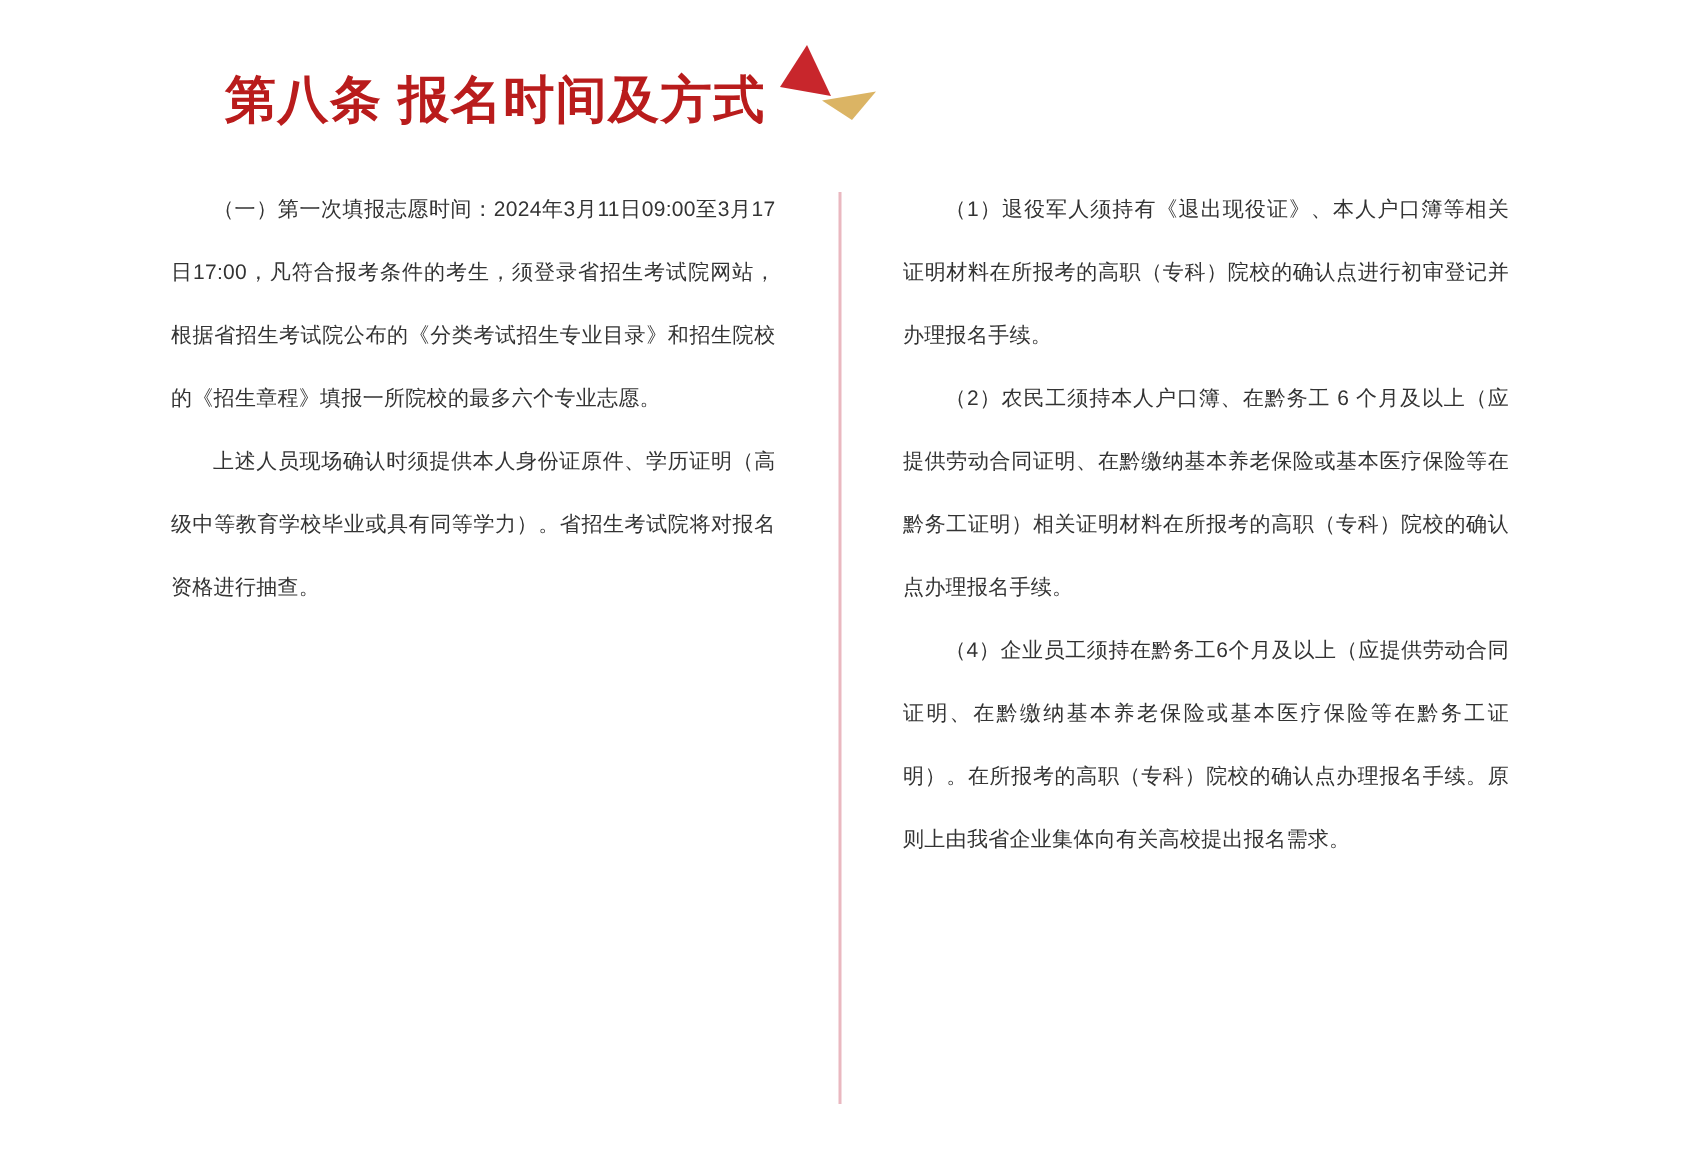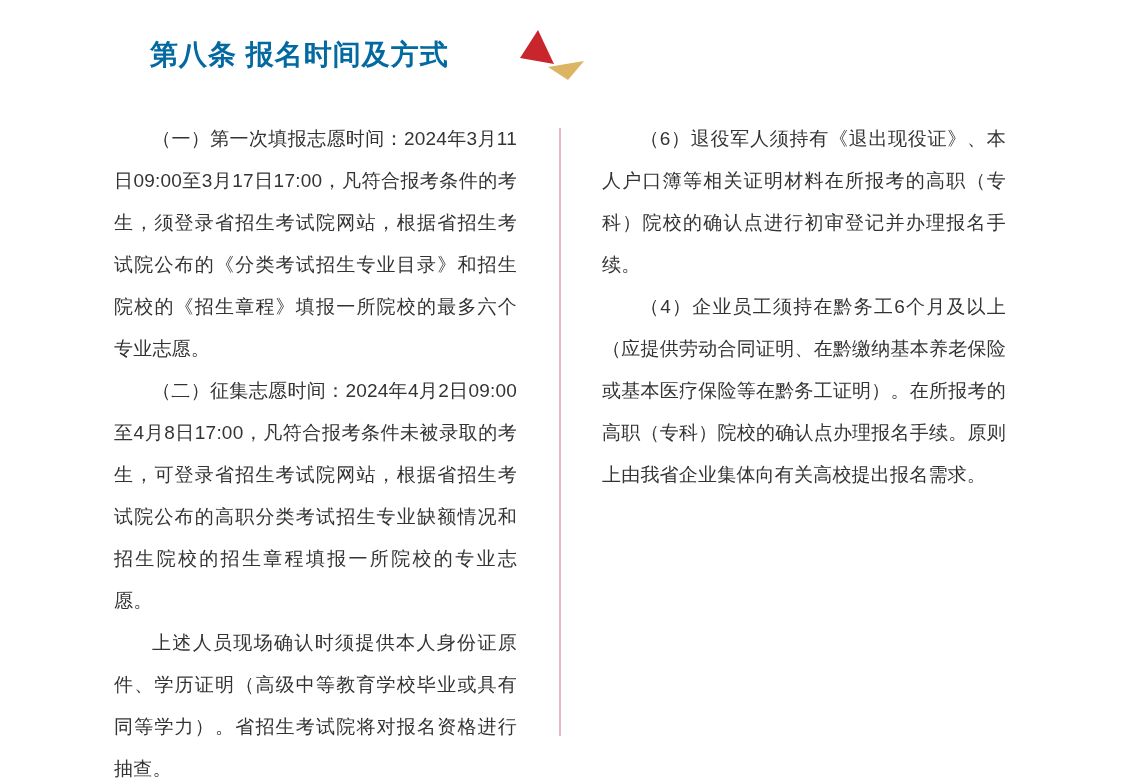--- a/index.html
+++ b/index.html
@@ -26,24 +26,24 @@
     position: absolute;
     left: 0;
     top: 0;
     width: 1130px;
     height: 110px;
   }
 
   .doc-title {
     position: absolute;
     left: 150px;
-    top: 32px;
-    font-size: 28px;
+    top: 44px;
+    font-size: 34px;
     font-weight: bold;
-    color: #0369a1;
+    color: #b91c1c;
     letter-spacing: 1px;
     white-space: nowrap;
     line-height: 46px;
   }
 
   .deco {
     position: absolute;
     left: 512px;
     top: 28px;
     width: 86px;
@@ -70,21 +70,21 @@
     left: 114px;
     width: 403px;
   }
   .col-right {
     left: 602px;
     width: 404px;
   }
 
   .para {
     margin: 0 0 0 0;
-    font-size: 19px;
+    font-size: 14px;
     line-height: 42px;
     color: #333333;
     text-align: justify;
     text-justify: inter-ideograph;
     text-indent: 2em;
     font-family: "Liberation Sans", "DejaVu Sans", sans-serif;
     letter-spacing: 0.2px;
     word-break: break-all;
   }
 
@@ -106,23 +106,23 @@
         <polygon points="26,2 42,36 8,30" fill="#c8262c"></polygon>
         <polygon points="36,39 72,33 56,52" fill="#dbb464"></polygon>
       </svg>
     </div>
   </div>
 
   <div class="divider"></div>
 
   <div class="col col-left">
     <p class="para">（一）第一次填报志愿时间：2024年3月11日09:00至3月17日17:00，凡符合报考条件的考生，须登录省招生考试院网站，根据省招生考试院公布的《分类考试招生专业目录》和招生院校的《招生章程》填报一所院校的最多六个专业志愿。</p>
-    <p class="para">（二）征集志愿时间：2024年4月2日09:00至4月8日17:00，凡符合报考条件未被录取的考生，可登录省招生考试院网站，根据省招生考试院公布的高职分类考试招生专业缺额情况和招生院校的招生章程填报一所院校的专业志愿。</p>
     <p class="para">上述人员现场确认时须提供本人身份证原件、学历证明（高级中等教育学校毕业或具有同等学力）。省招生考试院将对报名资格进行抽查。</p>
   </div>
 
   <div class="col col-right">
-    <p class="para">（6）退役军人须持有《退出现役证》、本人户口簿等相关证明材料在所报考的高职（专科）院校的确认点进行初审登记并办理报名手续。</p>
+    <p class="para">（1）退役军人须持有《退出现役证》、本人户口簿等相关证明材料在所报考的高职（专科）院校的确认点进行初审登记并办理报名手续。</p>
+    <p class="para loose">（2）农民工须持本人户口簿、在黔务工 6 个月及以上（应提供劳动合同证明、在黔缴纳基本养老保险或基本医疗保险等在黔务工证明）相关证明材料在所报考的高职（专科）院校的确认点办理报名手续。</p>
     <p class="para">（4）企业员工须持在黔务工6个月及以上（应提供劳动合同证明、在黔缴纳基本养老保险或基本医疗保险等在黔务工证明）。在所报考的高职（专科）院校的确认点办理报名手续。原则上由我省企业集体向有关高校提出报名需求。</p>
 
   </div>
 
 </div>
 
 </body></html>

